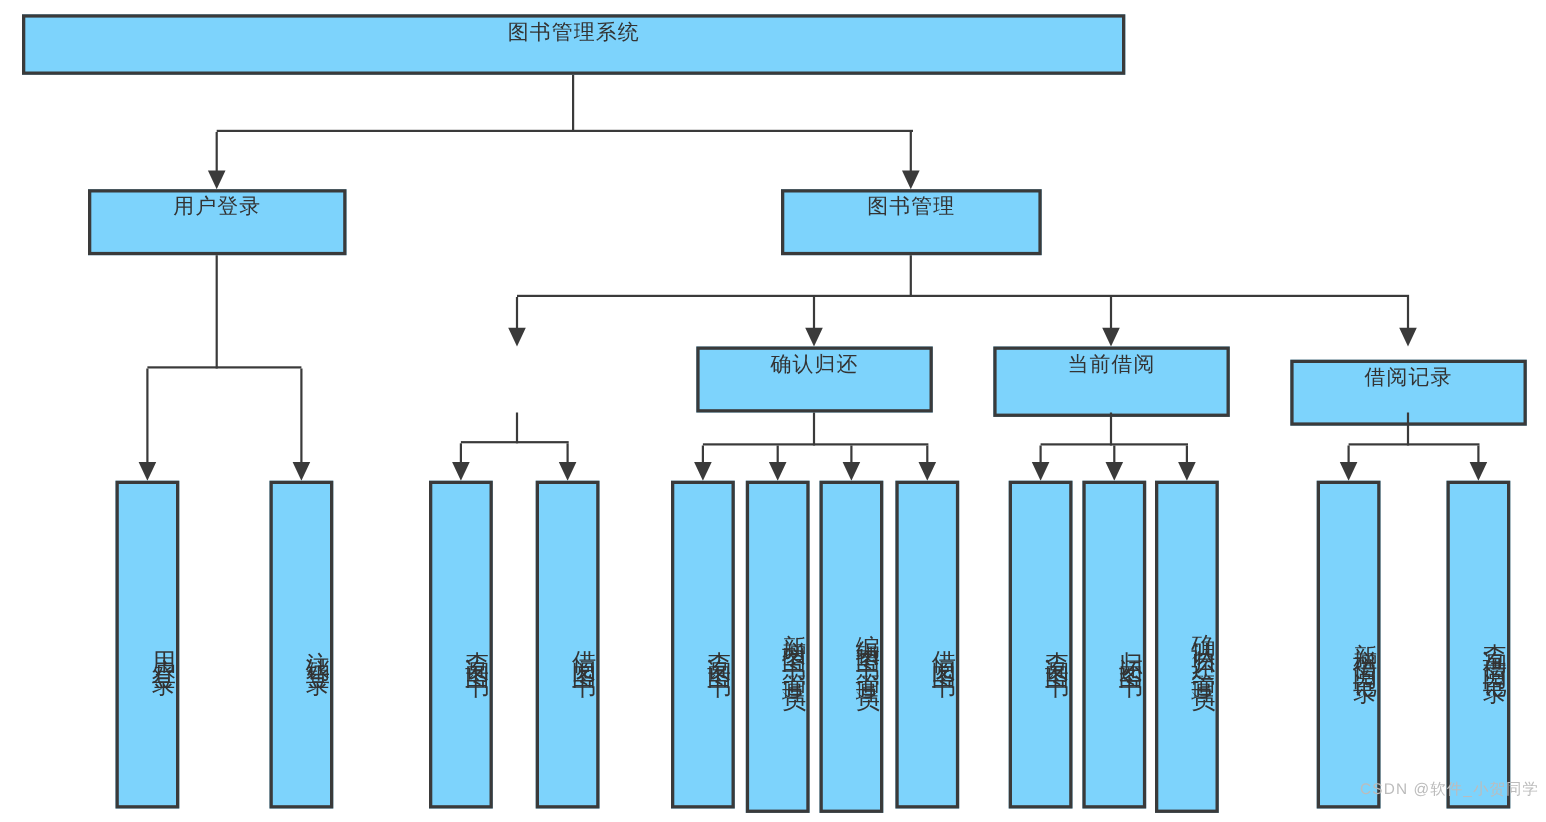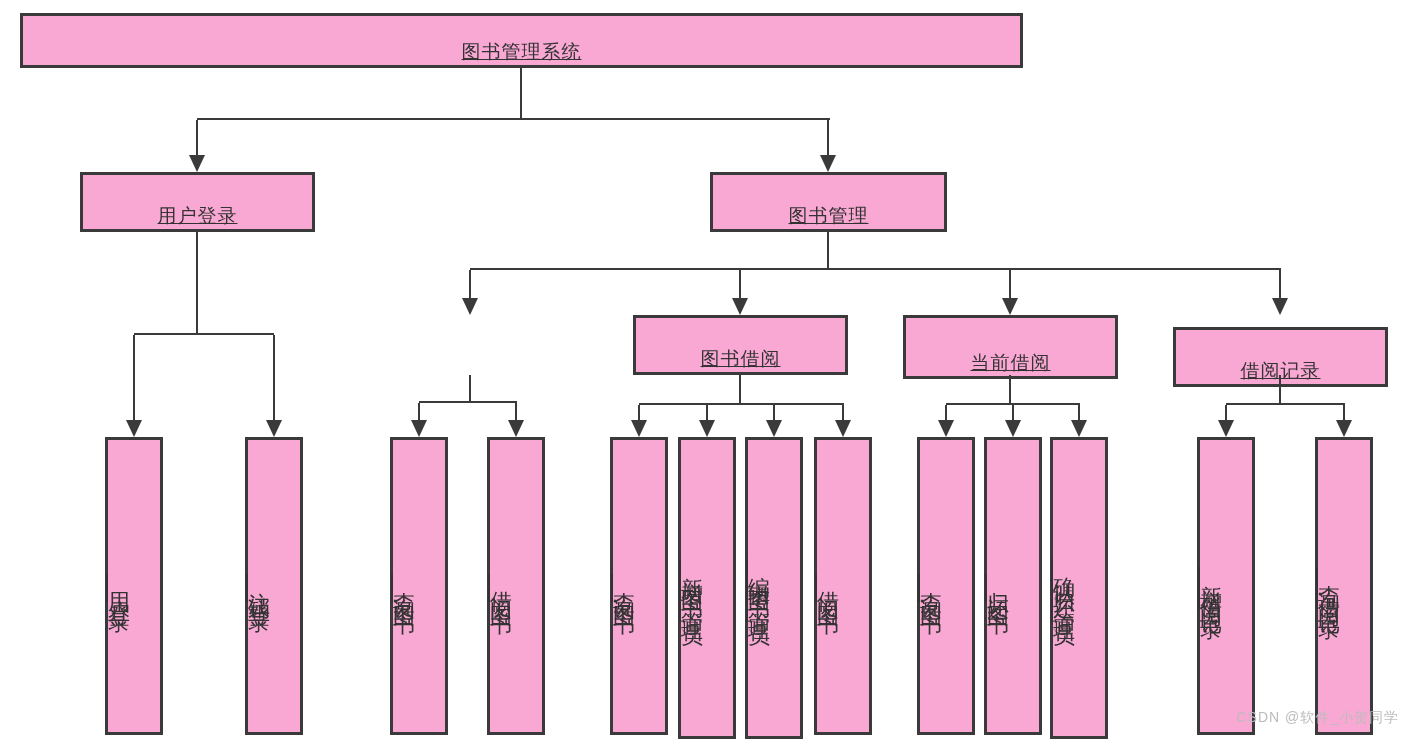--- a/index.html
+++ b/index.html
@@ -12,27 +12,26 @@
   #canvas{
     position:relative;
     width:1405px;height:747px;
     background:#ffffff;
     overflow:hidden;
   }
   .node{
     position:absolute;
     box-sizing:border-box;
     border:3px solid var(--line);
-    background:#f9a8d4;
-    display:flex;align-items:flex-end;justify-content:center;
+    background:#7dd3fc;
+    display:flex;align-items:flex-start;justify-content:center;
     color:var(--text);
     font-size:19px;
     letter-spacing:1px;
     text-align:center;
-    text-decoration:underline;
   }
   .leaf{
     writing-mode:vertical-rl;
     text-orientation:mixed;
     font-size:22px;
     letter-spacing:7px;
     line-height:1;
     padding-top:4px;
   }
   .hline,.vline{
@@ -92,21 +91,21 @@
   <div class="arrow" style="left:273px;top:335px;height:102px;"></div>
 
   <div class="vline" style="left:827px;top:232px;height:38px;"></div>
   <div class="hline" style="left:470px;top:268px;width:811px;"></div>
   <div class="arrow" style="left:469px;top:270px;height:45px;"></div>
   <div class="arrow" style="left:739px;top:270px;height:45px;"></div>
   <div class="arrow" style="left:1009px;top:270px;height:45px;"></div>
   <div class="arrow" style="left:1279px;top:270px;height:45px;"></div>
 
   <div class="node" style="left:633px;top:315px;width:215px;height:60px;">
-    <span>图书借阅</span>
+    <span>确认归还</span>
   </div>
   <div class="node" style="left:903px;top:315px;width:215px;height:64px;">
     <span>当前借阅</span>
   </div>
   <div class="node" style="left:1173px;top:327px;width:215px;height:60px;">
     <span>借阅记录</span>
   </div>
 
   <div class="vline" style="left:469px;top:375px;height:28px;"></div>
   <div class="hline" style="left:419px;top:401px;width:98px;"></div>

